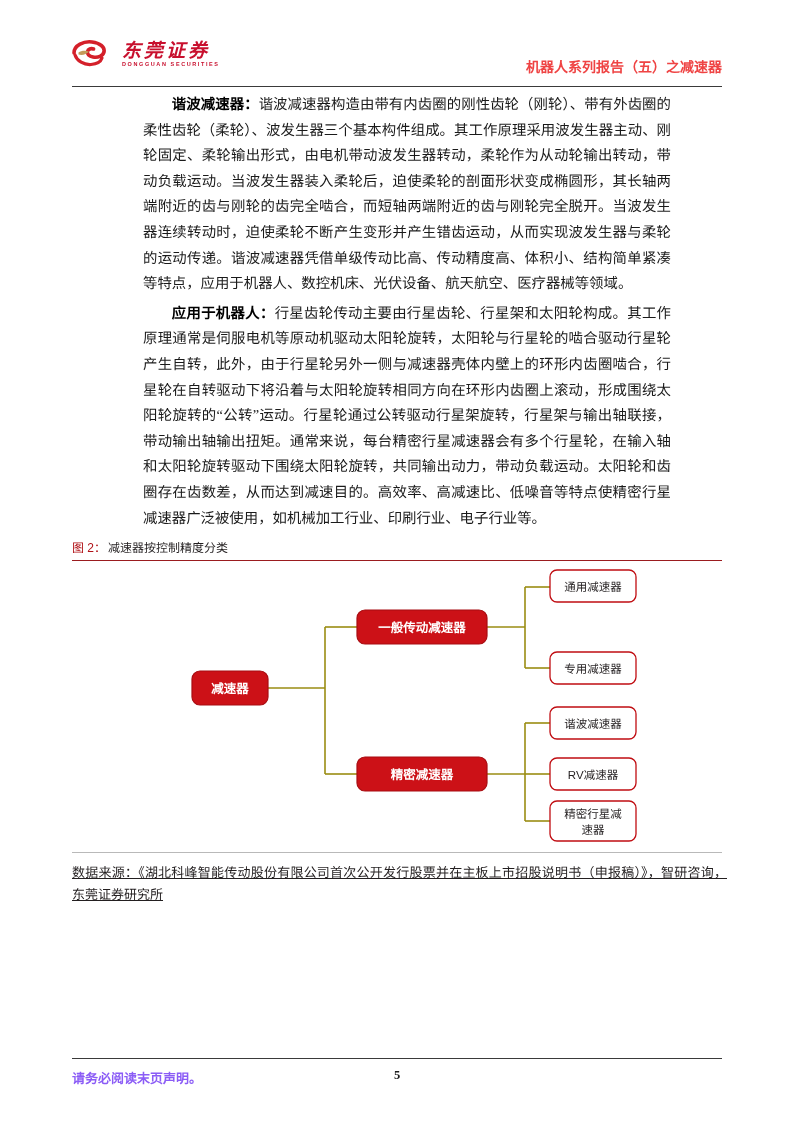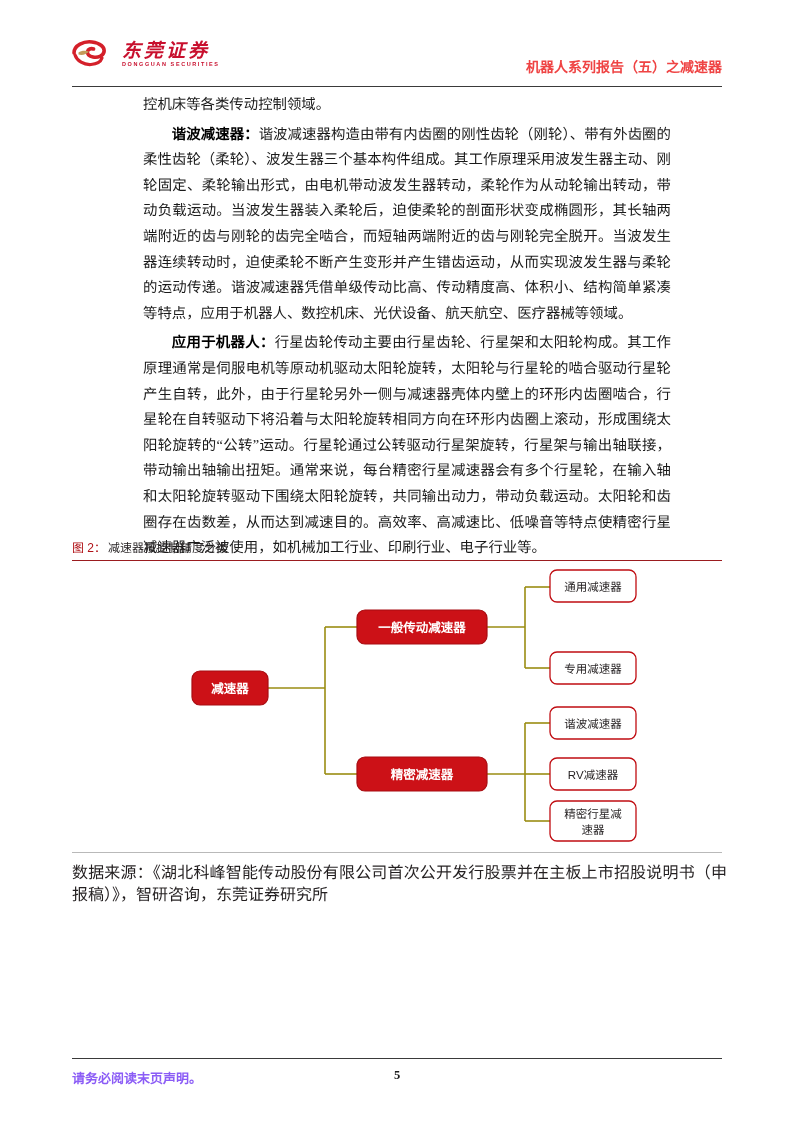--- a/index.html
+++ b/index.html
@@ -145,24 +145,25 @@
   }
   .node-label.red-fill { fill: #ffffff; font-size: 12.5px; }
   .node-label.white-fill { fill: #231f20; font-size: 11.5px; font-weight: normal; }
 
   .fig-source {
     position: absolute;
     left: 72px;
     top: 862px;
     width: 655px;
     font-family: "Liberation Sans", "DejaVu Sans", sans-serif;
-    font-size: 16px;
+    font-size: 13px;
     line-height: 22px;
     color: #231f20;
     text-align: justify;
+    text-decoration: underline;
   }
 
   
   .footer-rule {
     position: absolute;
     left: 72px;
     top: 1058px;
     width: 650px;
     height: 0;
     border-top: 1.4px solid #3a3a3a;
@@ -203,21 +204,20 @@
       <span class="logo-textblock">
         <span class="logo-cn">东莞证券</span>
         <span class="logo-en">DONGGUAN SECURITIES</span>
       </span>
     </div>
     <div class="header-title">机器人系列报告（五）之减速器</div>
   </div>
   <div class="header-rule"></div>
 
   <div class="content">
-    <p class="para">控机床等各类传动控制领域。</p>
 
     <p class="para indent"><span class="lead">谐波减速器：</span><span>谐波减速器构造由带有内齿圈的刚性齿轮（刚轮）、带有外齿圈的柔性齿轮（柔轮）、波发生器三个基本构件组成。其工作原理采用波发生器主动、刚轮固定、柔轮输出形式，由电机带动波发生器转动，柔轮作为从动轮输出转动，带动负载运动。当波发生器装入柔轮后，迫使柔轮的剖面形状变成椭圆形，其长轴两端附近的齿与刚轮的齿完全啮合，而短轴两端附近的齿与刚轮完全脱开。当波发生器连续转动时，迫使柔轮不断产生变形并产生错齿运动，从而实现波发生器与柔轮的运动传递。谐波减速器凭借单级传动比高、传动精度高、体积小、结构简单紧凑等特点，应用于机器人、数控机床、光伏设备、航天航空、医疗器械等领域。</span></p>
 
     <p class="para indent"><span class="lead">应用于机器人：</span><span>行星齿轮传动主要由行星齿轮、行星架和太阳轮构成。其工作原理通常是伺服电机等原动机驱动太阳轮旋转，太阳轮与行星轮的啮合驱动行星轮产生自转，此外，由于行星轮另外一侧与减速器壳体内壁上的环形内齿圈啮合，行星轮在自转驱动下将沿着与太阳轮旋转相同方向在环形内齿圈上滚动，形成围绕太阳轮旋转的“公转”运动。行星轮通过公转驱动行星架旋转，行星架与输出轴联接，带动输出轴输出扭矩。通常来说，每台精密行星减速器会有多个行星轮，在输入轴和太阳轮旋转驱动下围绕太阳轮旋转，共同输出动力，带动负载运动。太阳轮和齿圈存在齿数差，从而达到减速目的。高效率、高减速比、低噪音等特点使精密行星减速器广泛被使用，如机械加工行业、印刷行业、电子行业等。</span></p>
   </div>
 
   <div class="fig-caption">
     <span class="figno">图  2：</span><span>减速器按控制精度分类</span>
   </div>
   <div class="fig-rule-top"></div>

